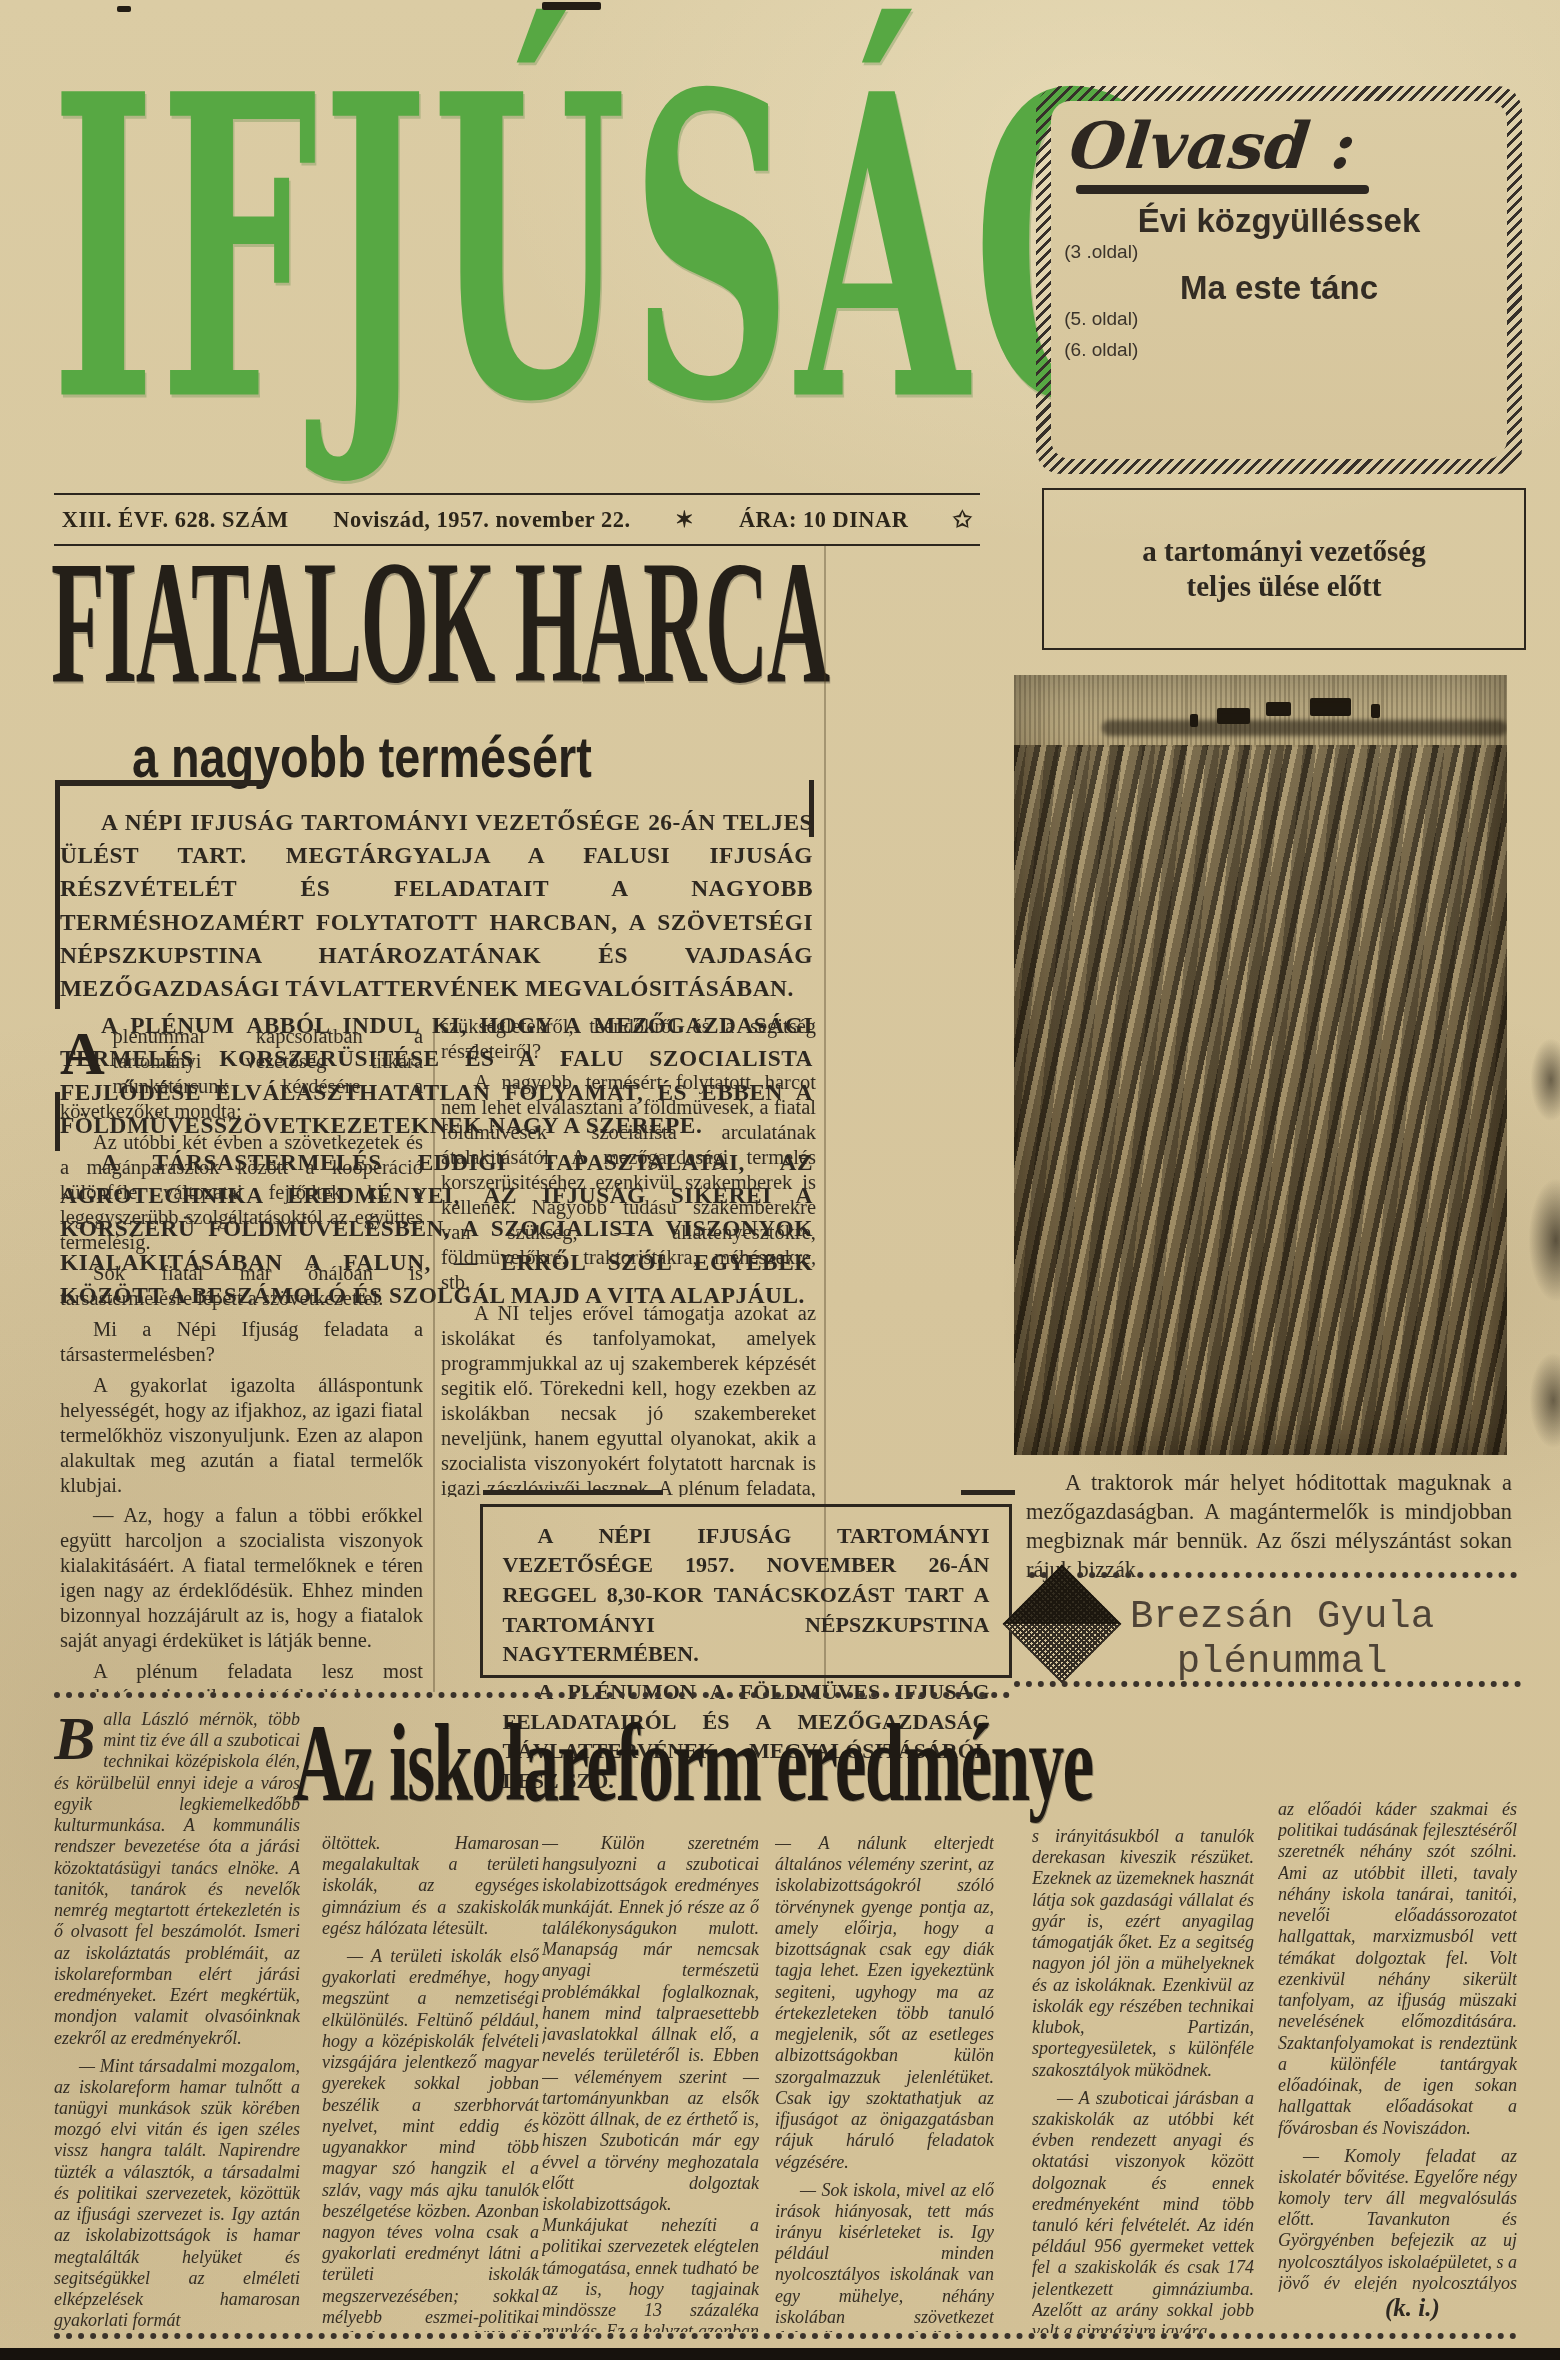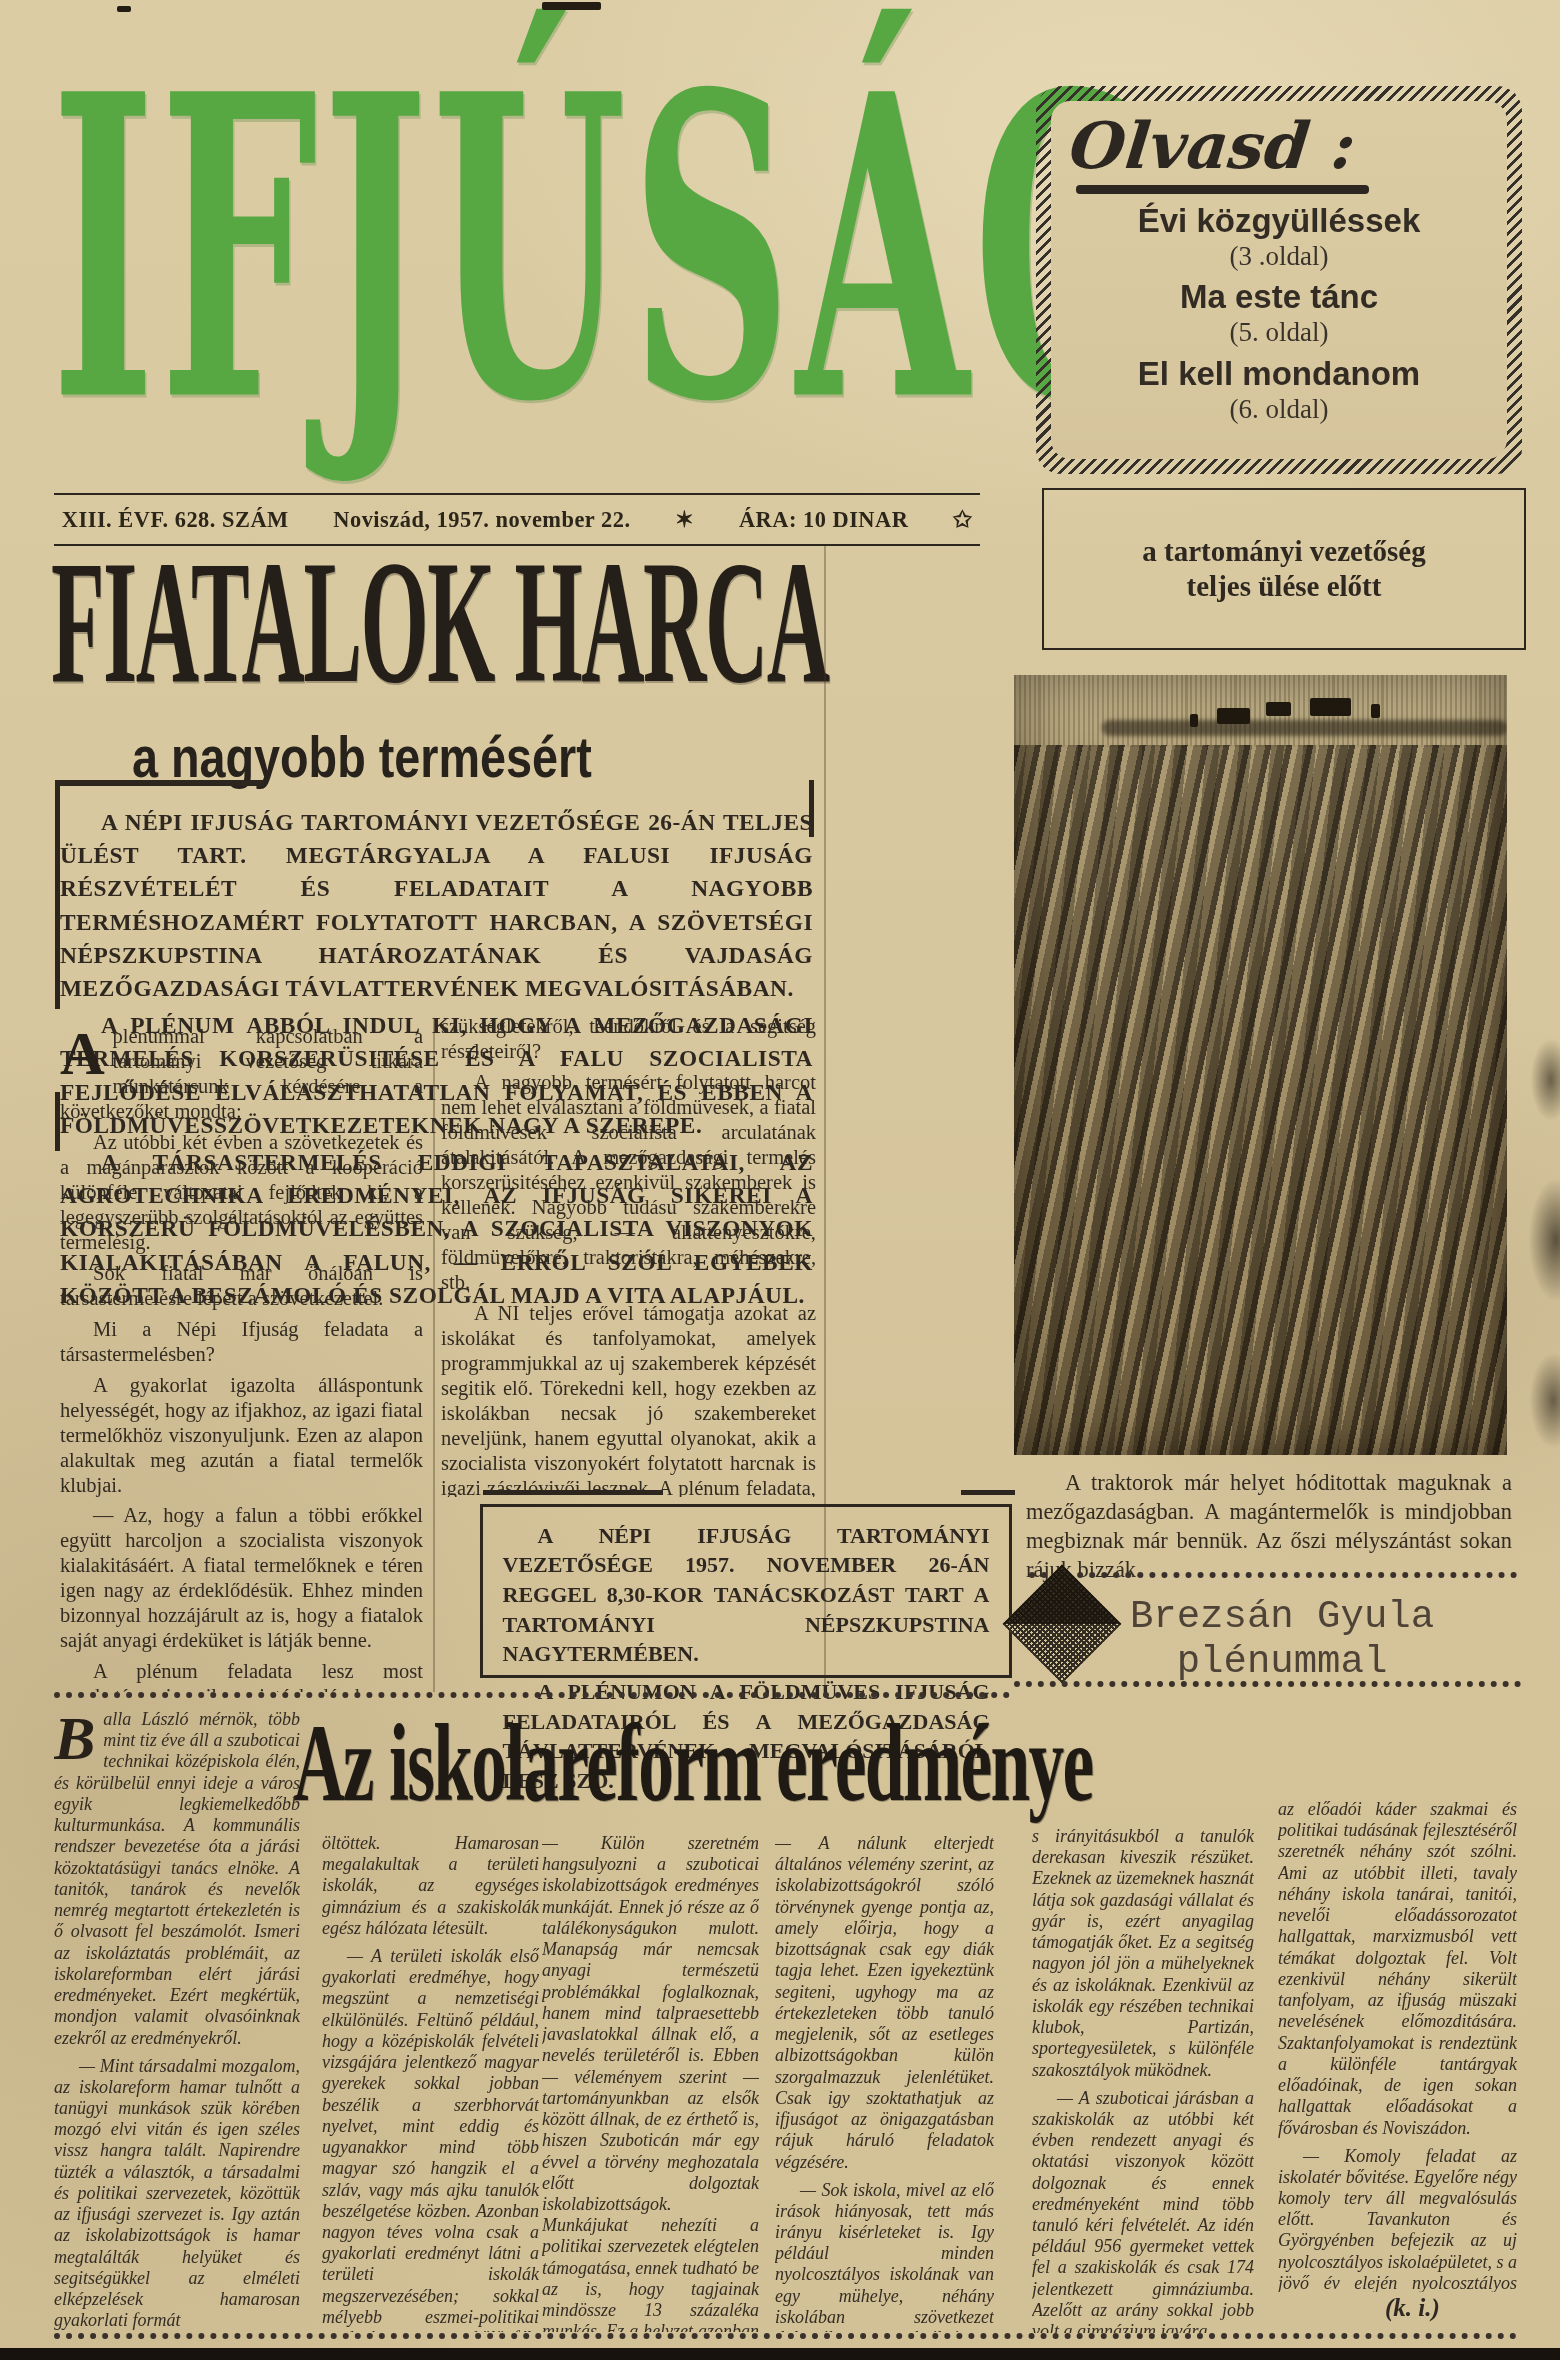--- a/index.html
+++ b/index.html
@@ -23,22 +23,22 @@
   
   .readbox{left:1036px;top:86px;width:486px;height:388px;border-radius:25px;
       background:repeating-linear-gradient(135deg,#36302a 0 2.9px,rgba(0,0,0,0) 2.9px 7.8px);}
   .readbox-inner{position:absolute;left:14.6px;top:14.6px;right:14.6px;bottom:14.6px;border-radius:19.5px;
       background:linear-gradient(180deg,#dbcca4,#d6c59c);padding:7.8px 13.7px;box-sizing:border-box;}
   .olvasd{font-family:"DejaVu Serif",serif;font-style:italic;font-weight:bold;font-size:64px;
       transform:skewX(-6deg);display:inline-block;color:#2d2721;margin-left:5.9px;}
   .olvasd-underline{width:293px;height:8.8px;background:#2d2721;margin:2px 0 9.8px 11.7px;border-radius:3.9px;}
   .read-item{text-align:center;font-family:"Liberation Sans",sans-serif;font-weight:bold;
       font-size:33px;color:#332c24;line-height:1.05;}
-  .read-page{text-align:center;font-family:Liberation Serif, serif;font-weight:normal;
-      font-size:27px;color:#3a332b;margin:2px 0 8.8px 0;}
+  .read-page{text-align:left;font-family:Liberation Sans, sans-serif;font-weight:normal;
+      font-size:19px;color:#3a332b;margin:2px 0 8.8px 0;}
   
   .talkbox{left:1042px;top:488px;width:480px;height:158px;border:2.9px solid #2c261e;
       display:flex;flex-direction:column;justify-content:center;gap:2px;
       font-family:"Liberation Serif",serif;font-weight:bold;font-size:29px;text-align:center;color:#2e2820;}
   
   .dateline{left:54px;top:493px;width:926px;height:53px;border-top:2.9px solid #2c261e;
       border-bottom:2.9px solid #2c261e;display:flex;align-items:center;justify-content:space-between;
       font-weight:bold;font-size:22.4px;letter-spacing:0.5px;padding:0 7.8px;box-sizing:border-box;}
   
   .headline{left:51px;top:534px;width:780px;height:195px;}
@@ -119,21 +119,20 @@
 </div>
 
 <div class="abs readbox">
   <div class="readbox-inner">
     <span class="olvasd">Olvasd :</span>
     <div class="olvasd-underline"></div>
     <div class="read-item">Évi közgyülléssek</div>
     <div class="read-page">(3 .oldal)</div>
     <div class="read-item">Ma este tánc</div>
     <div class="read-page">(5. oldal)</div>
-    <div class="read-item">El kell mondanom</div>
     <div class="read-page">(6. oldal)</div>
   </div>
 </div>
 
 <div class="abs dateline">
   <span>XIII. ÉVF. 628. SZÁM</span>
   <span>Noviszád, 1957. november 22.</span>
   <span>✶</span>
   <span>ÁRA: 10 DINAR</span>
   <span>✩</span>

